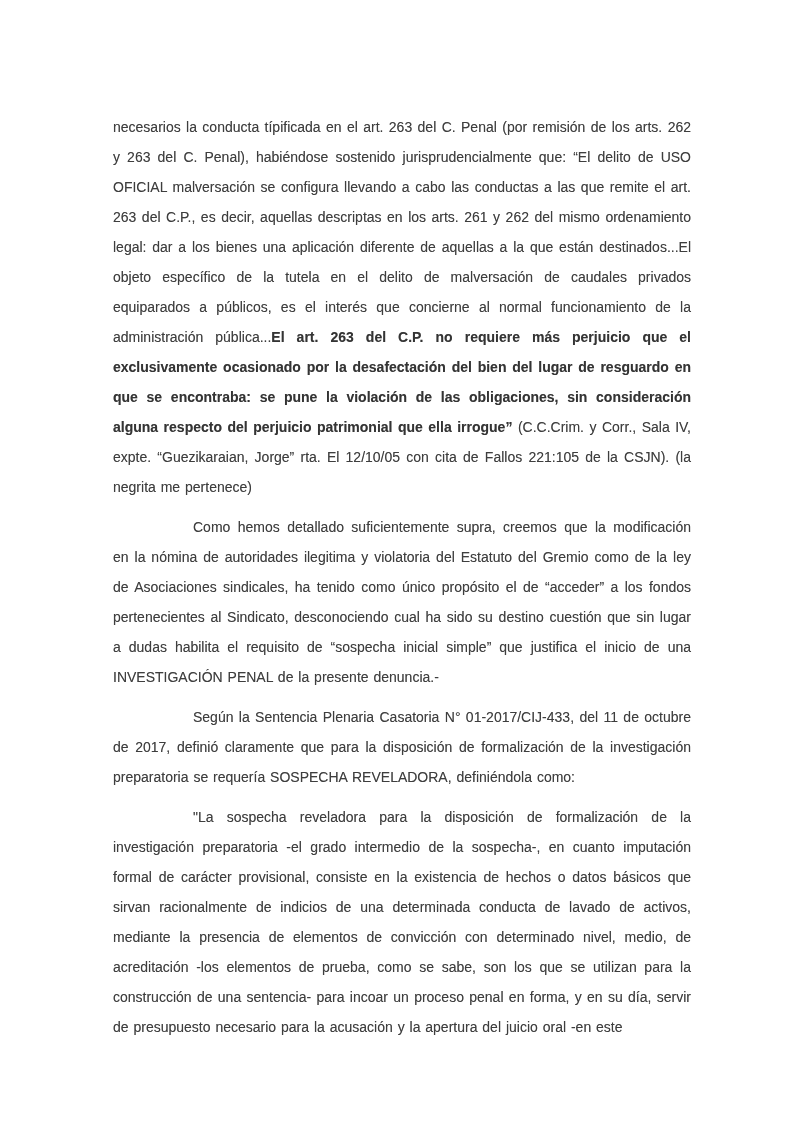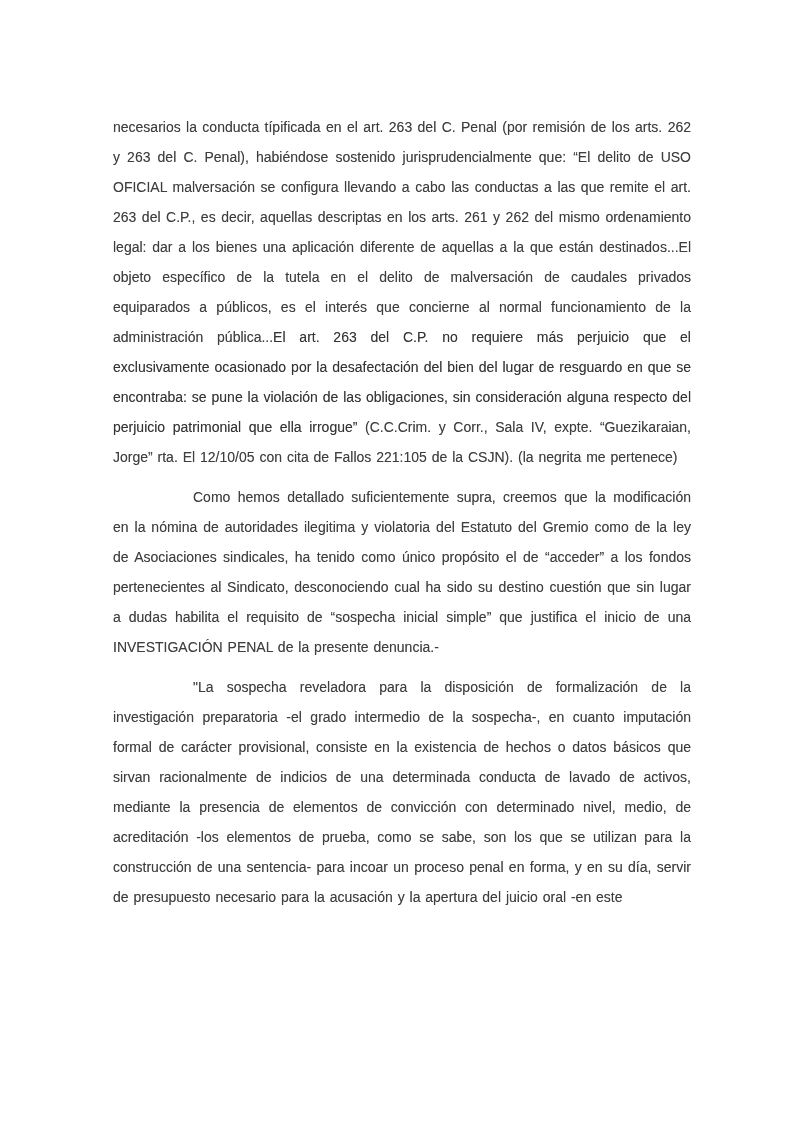--- a/index.html
+++ b/index.html
@@ -27,37 +27,40 @@
     line-height: 30px;
     color: #3e3e3e;
     text-align: justify;
     text-shadow: 0 0 0.5px rgba(70,70,70,0.45);
     word-spacing: 1px;
   }
   .content p.indent {
     text-indent: 80px;
   }
   .bold {
-    font-weight: 400;
+    font-weight: 700;
     color: #343434;
   }
 </style>
 </head>
 <body>
 
 <div class="page">
   <div class="content">
 
     <p>
       <span>necesarios la conducta típificada en el art. 263 del C. Penal (por remisión de los arts. 262 y 263 del C. Penal), habiéndose sostenido jurisprudencialmente que: “El delito de USO OFICIAL malversación se configura llevando a cabo las conductas a las que remite el art. 263 del C.P., es decir, aquellas descriptas en los arts. 261 y 262 del mismo ordenamiento legal: dar a los bienes una aplicación diferente de aquellas a la que están destinados...El objeto específico de la tutela en el delito de malversación de caudales privados equiparados a públicos, es el interés que concierne al normal funcionamiento de la administración pública...</span><span class="bold">El art. 263 del C.P. no requiere más perjuicio que el exclusivamente ocasionado por la desafectación del bien del lugar de resguardo en que se encontraba: se pune la violación de las obligaciones, sin consideración alguna respecto del perjuicio patrimonial que ella irrogue”</span><span> (C.C.Crim. y Corr., Sala IV, expte. “Guezikaraian, Jorge” rta. El 12/10/05 con cita de Fallos 221:105 de la CSJN). (la negrita me pertenece)</span>
     </p>
 
     <p class="indent">
       <span>Como hemos detallado suficientemente supra, creemos que la modificación en la nómina de autoridades ilegitima y violatoria del Estatuto del Gremio como de la ley de Asociaciones sindicales, ha tenido como único propósito el de “acceder” a los fondos pertenecientes al Sindicato, desconociendo cual ha sido su destino cuestión que sin lugar a dudas habilita el requisito de “sospecha inicial simple” que justifica el inicio de una INVESTIGACIÓN PENAL de la presente denuncia.-</span>
     </p>
 
+    <p class="indent">
+      <span>Según la Sentencia Plenaria Casatoria N° 01-2017/CIJ-433, del 11 de octubre de 2017, definió claramente que para la disposición de formalización de la investigación preparatoria se requería SOSPECHA REVELADORA, definiéndola como:</span>
+    </p>
 
     <p class="indent">
       <span>"La sospecha reveladora para la disposición de formalización de la investigación preparatoria -el grado intermedio de la sospecha-, en cuanto imputación formal de carácter provisional, consiste en la existencia de hechos o datos básicos que sirvan racionalmente de indicios de una determinada conducta de lavado de activos, mediante la presencia de elementos de convicción con determinado nivel, medio, de acreditación -los elementos de prueba, como se sabe, son los que se utilizan para la construcción de una sentencia- para incoar un proceso penal en forma, y en su día, servir de presupuesto necesario para la acusación y la apertura del juicio oral -en este</span>
     </p>
 
   </div>
 </div>
 
 </body></html>

